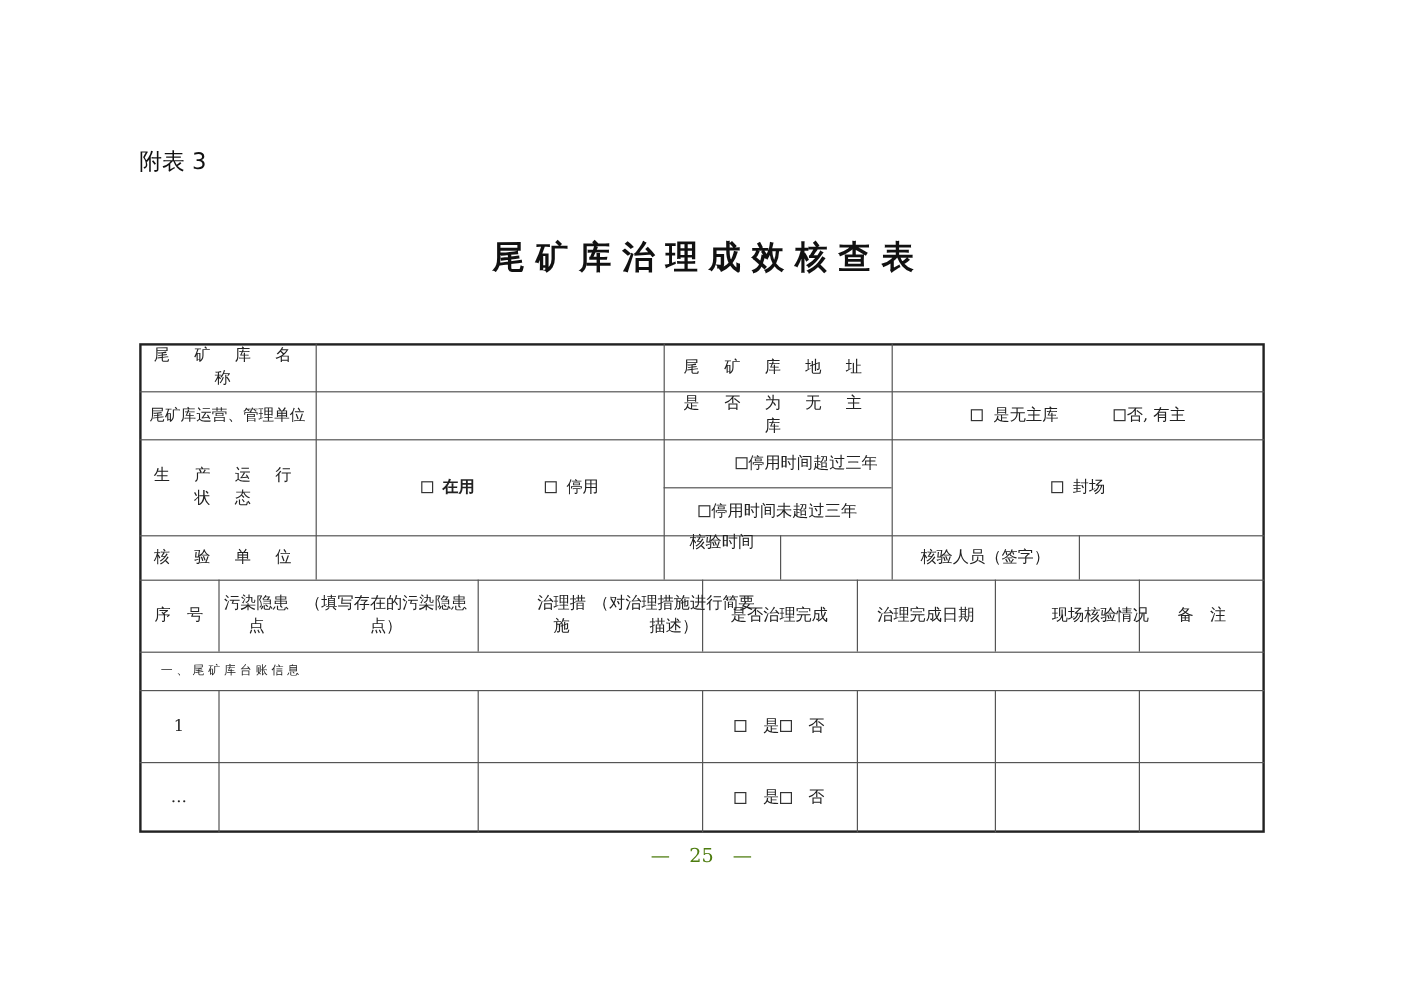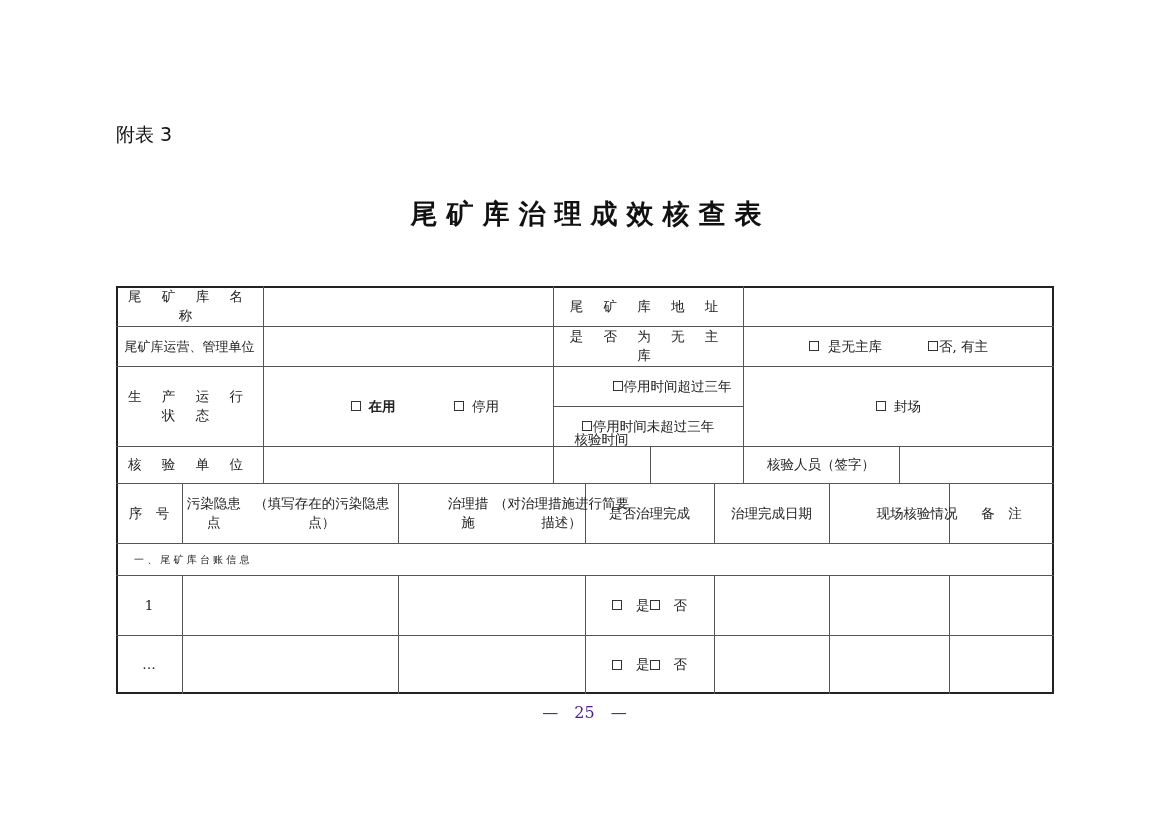--- a/index.html
+++ b/index.html
@@ -9,21 +9,21 @@
   .grid { position: absolute; left: 116px; top: 286px; width: 938px; height: 408px; border: 2px solid #222; box-sizing: border-box; }
   .hl { position: absolute; height: 0; border-top: 1.5px solid #555; }
   .vl { position: absolute; width: 0; border-left: 1.5px solid #555; }
   .cell { position: absolute; display: flex; align-items: center; justify-content: center; text-align: center; font-size: 13.5px; line-height: 19px; color: #222; box-sizing: border-box; }
   .sans { font-family: "DejaVu Sans", "Liberation Sans", sans-serif; }
   .spaced { letter-spacing: 8px; }
   .cb { display: inline-block; width: 10px; height: 10px; border: 1px solid #333; margin-right: 4px; vertical-align: -1px; box-sizing: border-box; }
   .pair { display: inline-flex; align-items: center; }
   .stack { display: flex; flex-direction: row; }
   .stack .pair { margin: 0; }
-  .page-num { position: absolute; left: 0; width: 1169px; top: 703px; text-align: center; font-size: 16px; color: #4c1d95; }
+  .page-num { position: absolute; left: 0; width: 1169px; top: 703px; text-align: center; font-size: 16px; color: #4d7c0f; }
 </style>
 </head>
 <body>
 
 <div class="appendix">附表 3</div>
 <div class="doc-title">尾矿库治理成效核查表</div>
 
 <div class="grid"></div>
 
 <div class="hl" style="left:116px;width:938px;top:326px;"></div>
@@ -102,21 +102,21 @@
 </div>
 <div class="cell" style="left:743px;top:366px;width:311px;height:80px;">
   <span class="pair">
       <span class="cb" style="margin-right:8px;"></span>
       <span>封场</span>
     </span>
 </div>
 
 <div class="cell spaced" style="left:116px;top:446px;width:147px;height:37px;">核 验 单 位</div>
 <div class="cell" style="left:263px;top:446px;width:290px;height:37px;"></div>
-<div class="cell" style="left:553px;top:421px;width:97px;height:37px;">核验时间</div>
+<div class="cell" style="left:553px;top:434px;width:97px;height:37px;">核验时间</div>
 <div class="cell" style="left:650px;top:446px;width:93px;height:37px;"></div>
 <div class="cell" style="left:743px;top:446px;width:156px;height:37px;">核验人员（签字）</div>
 <div class="cell" style="left:899px;top:446px;width:155px;height:37px;"></div>
 
 <div class="cell sans" style="left:116px;top:483px;width:66px;height:60px;">序　号</div>
 <div class="cell sans stack" style="left:182px;top:483px;width:216px;height:60px;justify-content:center;">
   <span>污染隐患点</span>
   <span>（填写存在的污染隐患点）</span>
 </div>
 <div class="cell sans stack" style="left:398px;top:483px;width:187px;height:60px;justify-content:center;margin-left:48px;">

